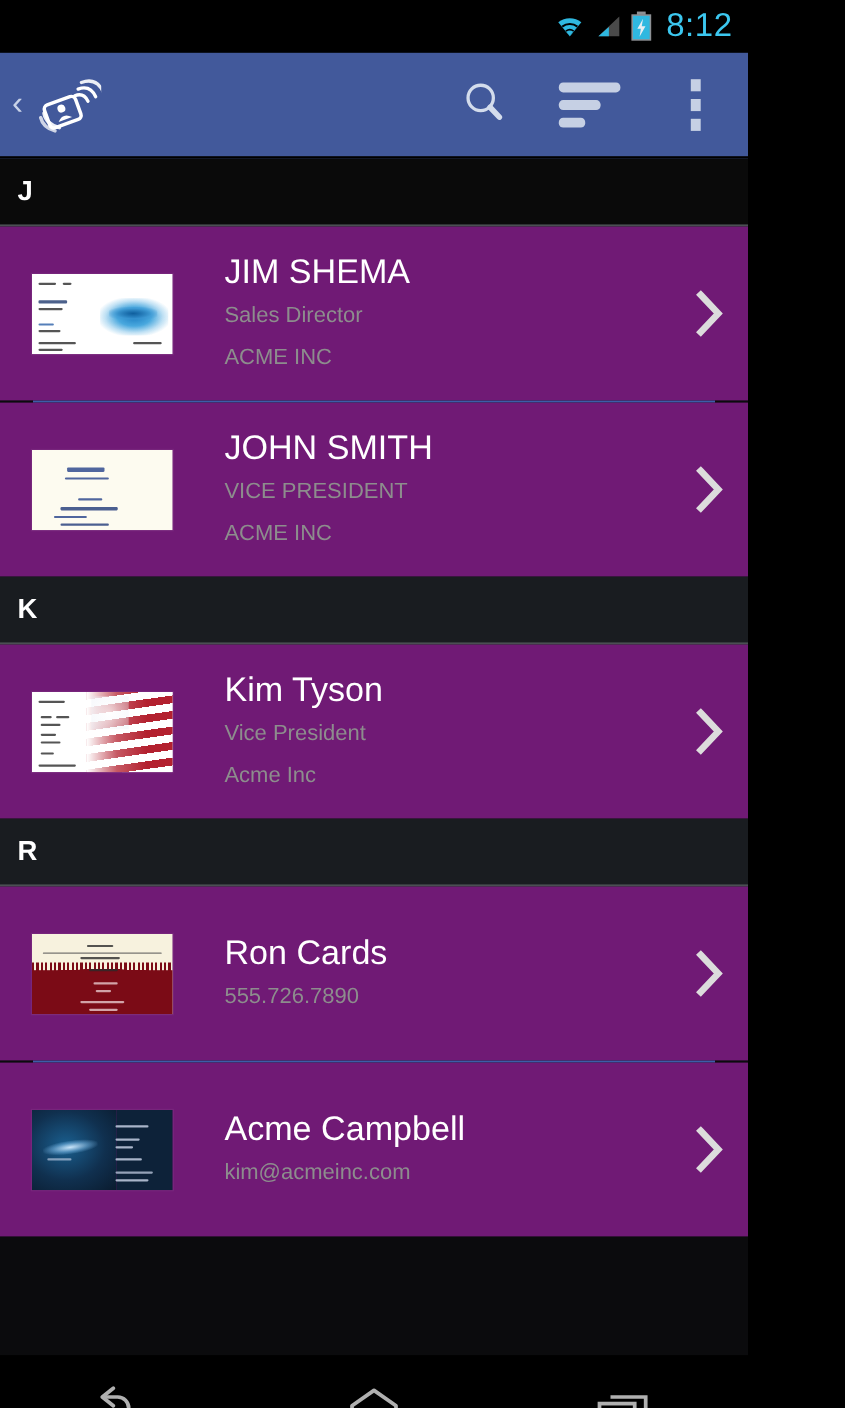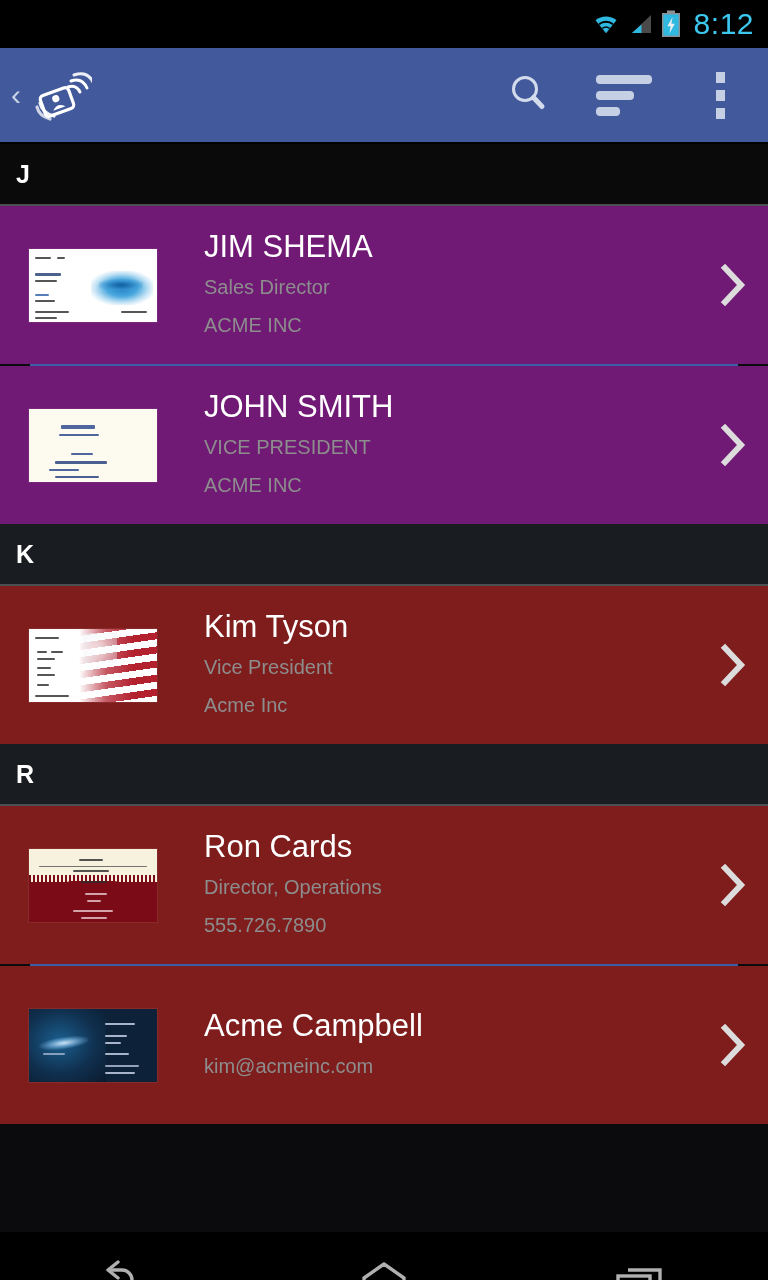--- a/index.html
+++ b/index.html
@@ -2,21 +2,21 @@
 <html><head>
 <meta charset="utf-8">
 <style>
   * { margin:0; padding:0; box-sizing:border-box; }
   html, body {
     width:768px; height:1280px;
     background:#000;
     font-family:"Liberation Sans", sans-serif;
     overflow:hidden;
   }
-  #screen { position:relative; width:768px; height:1280px; background:#0a0a0a; }
+  #screen { position:relative; width:680px; height:1280px; background:#0a0a0a; }
 
   
   .statusbar {
     height:48px; background:#000; display:flex; align-items:center;
     justify-content:flex-end; padding-right:14px; gap:8px;
   }
   .sb-icons { display:flex; align-items:center; gap:7px; }
   .wifi-icon { width:28px; height:24px; position:relative; }
   .signal-icon { width:26px; height:24px; position:relative; }
   .batt-icon { width:22px; height:28px; position:relative; }
@@ -50,21 +50,21 @@
   .section-head {
     height:62px; display:flex; align-items:center; padding-left:16px;
     border-bottom:2px solid #4b4f53;
   }
   .section-head.dark { background:#0a0a0a; }
   .section-head.slate { background:#191c20; }
   .section-letter { color:#ffffff; font-size:25px; font-weight:bold; }
 
   .row { display:flex; align-items:center; height:158px; padding:0 0 0 28px; position:relative; }
   .row.dark { background:#701a75; }
-  .row.slate { background:#7f1d1d; }
+  .row.slate { background:#701a75; }
 
   .thumb { width:130px; height:75px; flex:0 0 auto; overflow:hidden; position:relative;
            border:1px solid rgba(255,255,255,0.06); }
   .txtcol { margin-left:46px; display:flex; flex-direction:column; justify-content:center; flex:1 1 auto; }
   .r-name { color:#ffffff; font-size:31px; line-height:42px; white-space:nowrap; }
   .r-line { color:#8d8d8d; font-size:20px; line-height:38px; white-space:nowrap; }
   .chev { width:72px; display:flex; align-items:center; justify-content:center; color:#d8d8d8; }
 
   .divider-blue { height:2px; background:#3b5ea8; margin:0 30px; }
 
@@ -289,21 +289,20 @@
           <span class="mini dk" style="left:44px;top:21px;width:36px;"></span>
           <span class="mini dk" style="left:52px;top:32px;width:26px;"></span>
           <span class="mini lt" style="left:56px;top:44px;width:22px;background:#e8c9cd;"></span>
           <span class="mini lt" style="left:58px;top:51px;width:14px;background:#e8c9cd;"></span>
           <span class="mini lt" style="left:44px;top:61px;width:40px;background:#e8c9cd;"></span>
           <span class="mini lt" style="left:52px;top:68px;width:26px;background:#e8c9cd;"></span>
         </div>
       </div>
       <div class="txtcol">
         <span class="r-name">Ron Cards</span>
-        <span class="r-line">Director, Operations</span>
         <span class="r-line">555.726.7890</span>
       </div>
       <div class="chev">
         <svg width="34" height="50" viewBox="0 0 34 50">
           <polyline points="10,8 26,25 10,42" fill="none" stroke="#dcdcdc" stroke-width="6" stroke-linecap="square"></polyline>
         </svg>
       </div>
     </div>
 
     <div class="divider-blue"></div>

